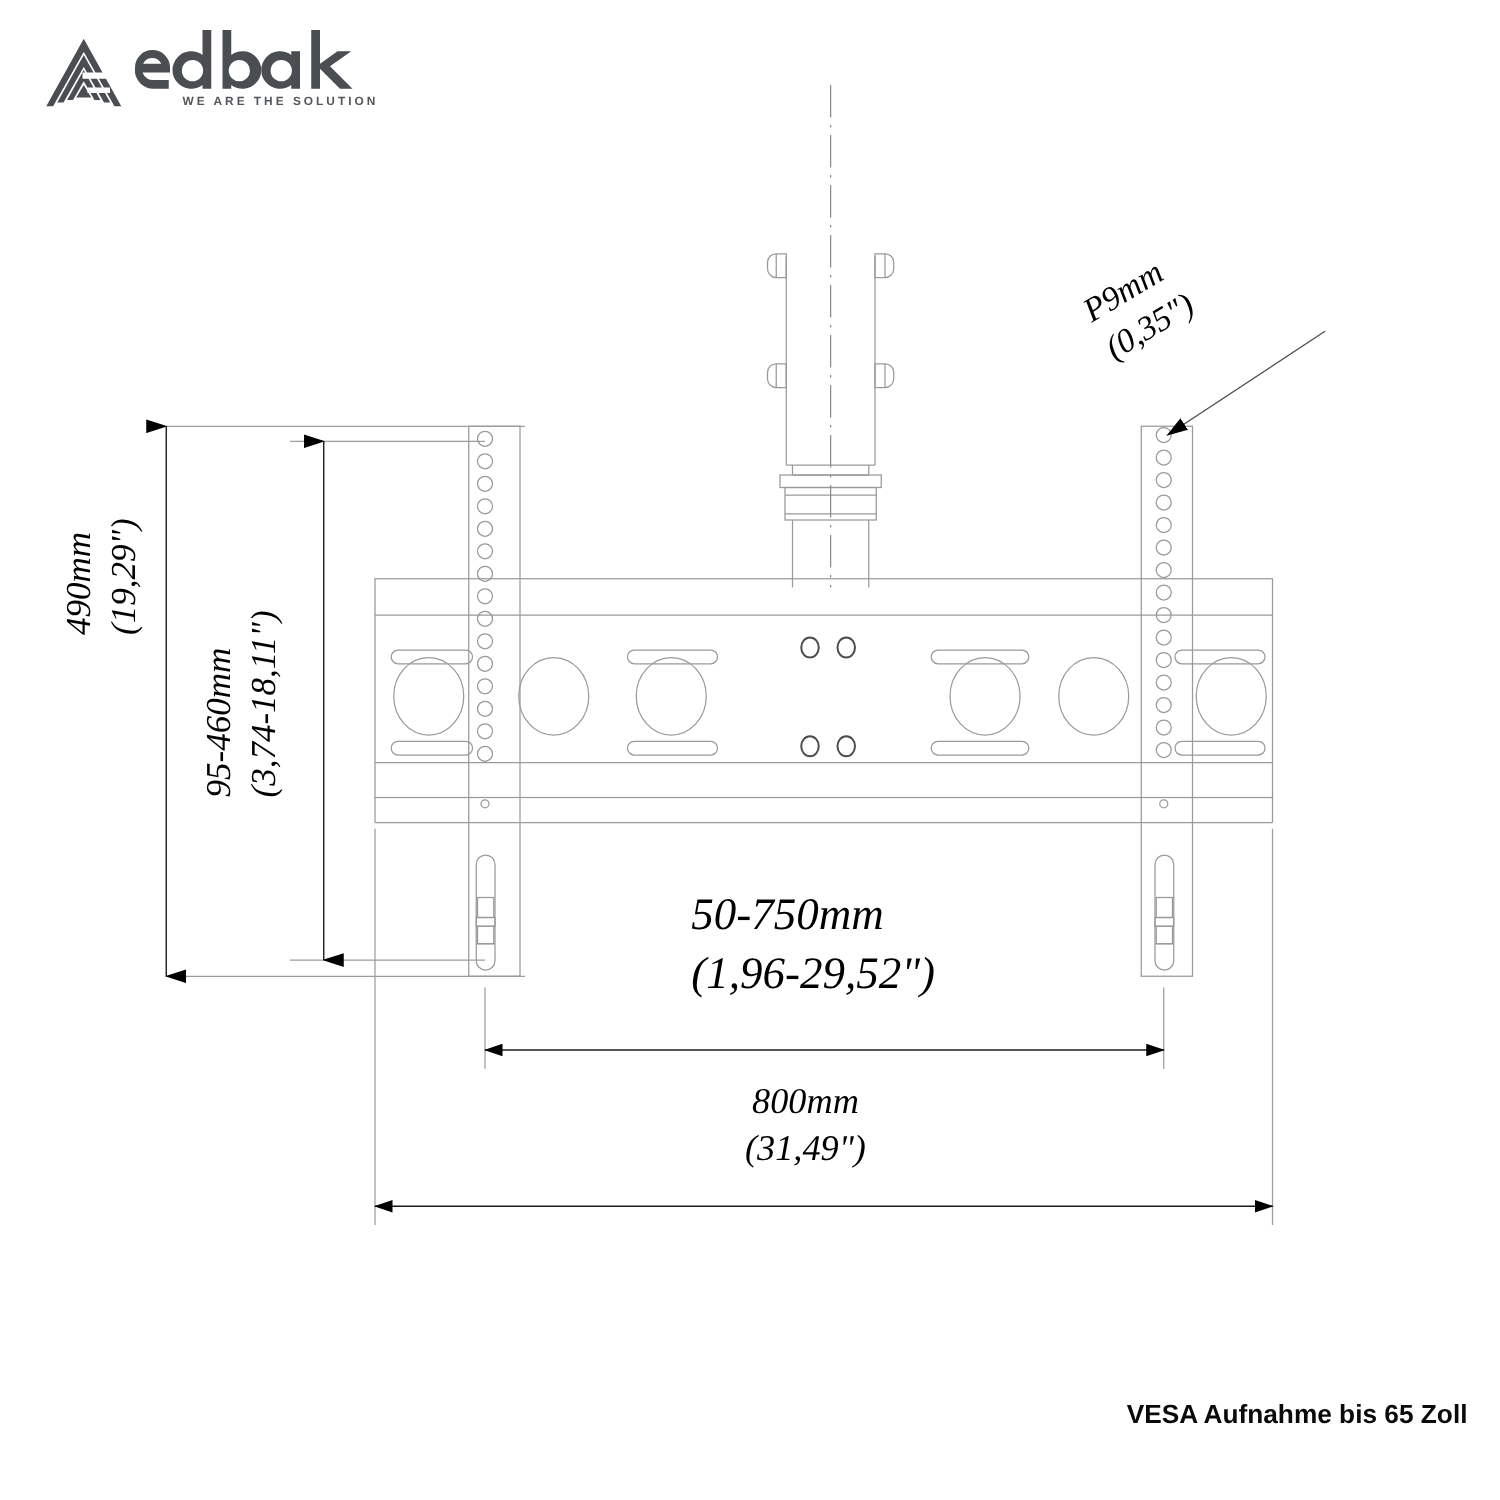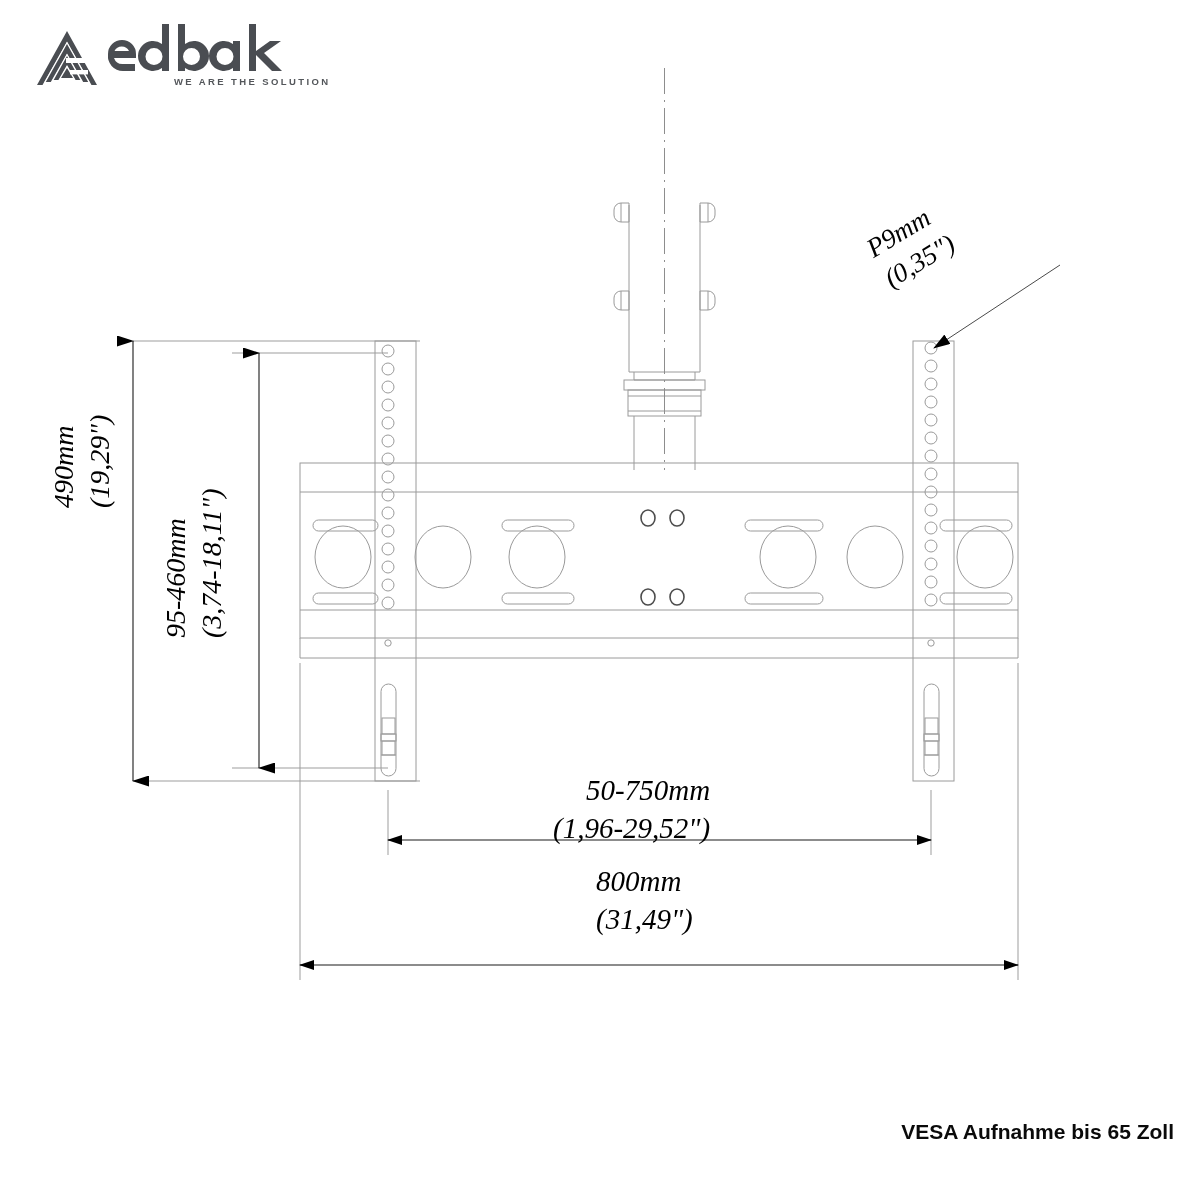--- a/index.html
+++ b/index.html
@@ -6,33 +6,33 @@
   body{width:1200px;height:1200px;position:relative;overflow:hidden;
        font-family:"Liberation Sans",sans-serif;}
   #stage{position:absolute;left:0;top:0;width:1200px;height:1200px;}
   svg.layer{position:absolute;left:0;top:0;width:1200px;height:1200px;}
 
   .logo-wrap{position:absolute;left:36px;top:24px;width:270px;height:76px;}
   .logo-mark{position:absolute;left:0;top:6px;width:62px;height:58px;}
   .logo-word{position:absolute;left:72px;top:0px;width:196px;height:50px;}
   .logo-tag{position:absolute;left:110px;top:52px;font-size:9.5px;
             letter-spacing:2.4px;color:#53565a;font-weight:600;
-            font-family:"Liberation Sans",sans-serif;white-space:nowrap;margin-left:28px;}
+            font-family:"Liberation Sans",sans-serif;white-space:nowrap;}
 
   .dimtext{position:absolute;color:#000;font-family:"Liberation Serif",serif;
            font-style:italic;white-space:nowrap;line-height:1.30;}
   .dimtext .l1{display:block;}
   .dimtext .l2{display:block;}
 
   #dim-490{left:46px;  top:508px; font-size:28px; transform:rotate(-90deg);
            transform-origin:0 0; text-align:left;}
   #dim-95-460{left:158px;top:638px; font-size:28px; transform:rotate(-90deg);
            transform-origin:0 0; text-align:left;}
-  #dim-50-750{left:553px;top:772px; font-size:29px; text-align:right;}
-  #dim-800{left:596px; top:863px; font-size:29px; }
+  #dim-50-750{left:553px;top:708px; font-size:36px; text-align:left;}
+  #dim-800{left:596px; top:863px; font-size:29px; text-align:center;}
   #dim-p9{left:860px;  top:236px; font-size:27px; transform:rotate(-31deg);
            transform-origin:0 0; text-align:left;}
 
   .caption{position:absolute;right:26px;white-space:nowrap;text-align:right;margin-left:28px;}
   #cap-de{top:1120px;font-size:21px;font-weight:600;color:#0a0a0a;
           font-family:"Liberation Sans",sans-serif;}
   #cap-en{top:1155px;font-size:20px;font-style:italic;color:#8e8e8e;
           font-family:"Liberation Sans",sans-serif;}
 </style>
 </head>

